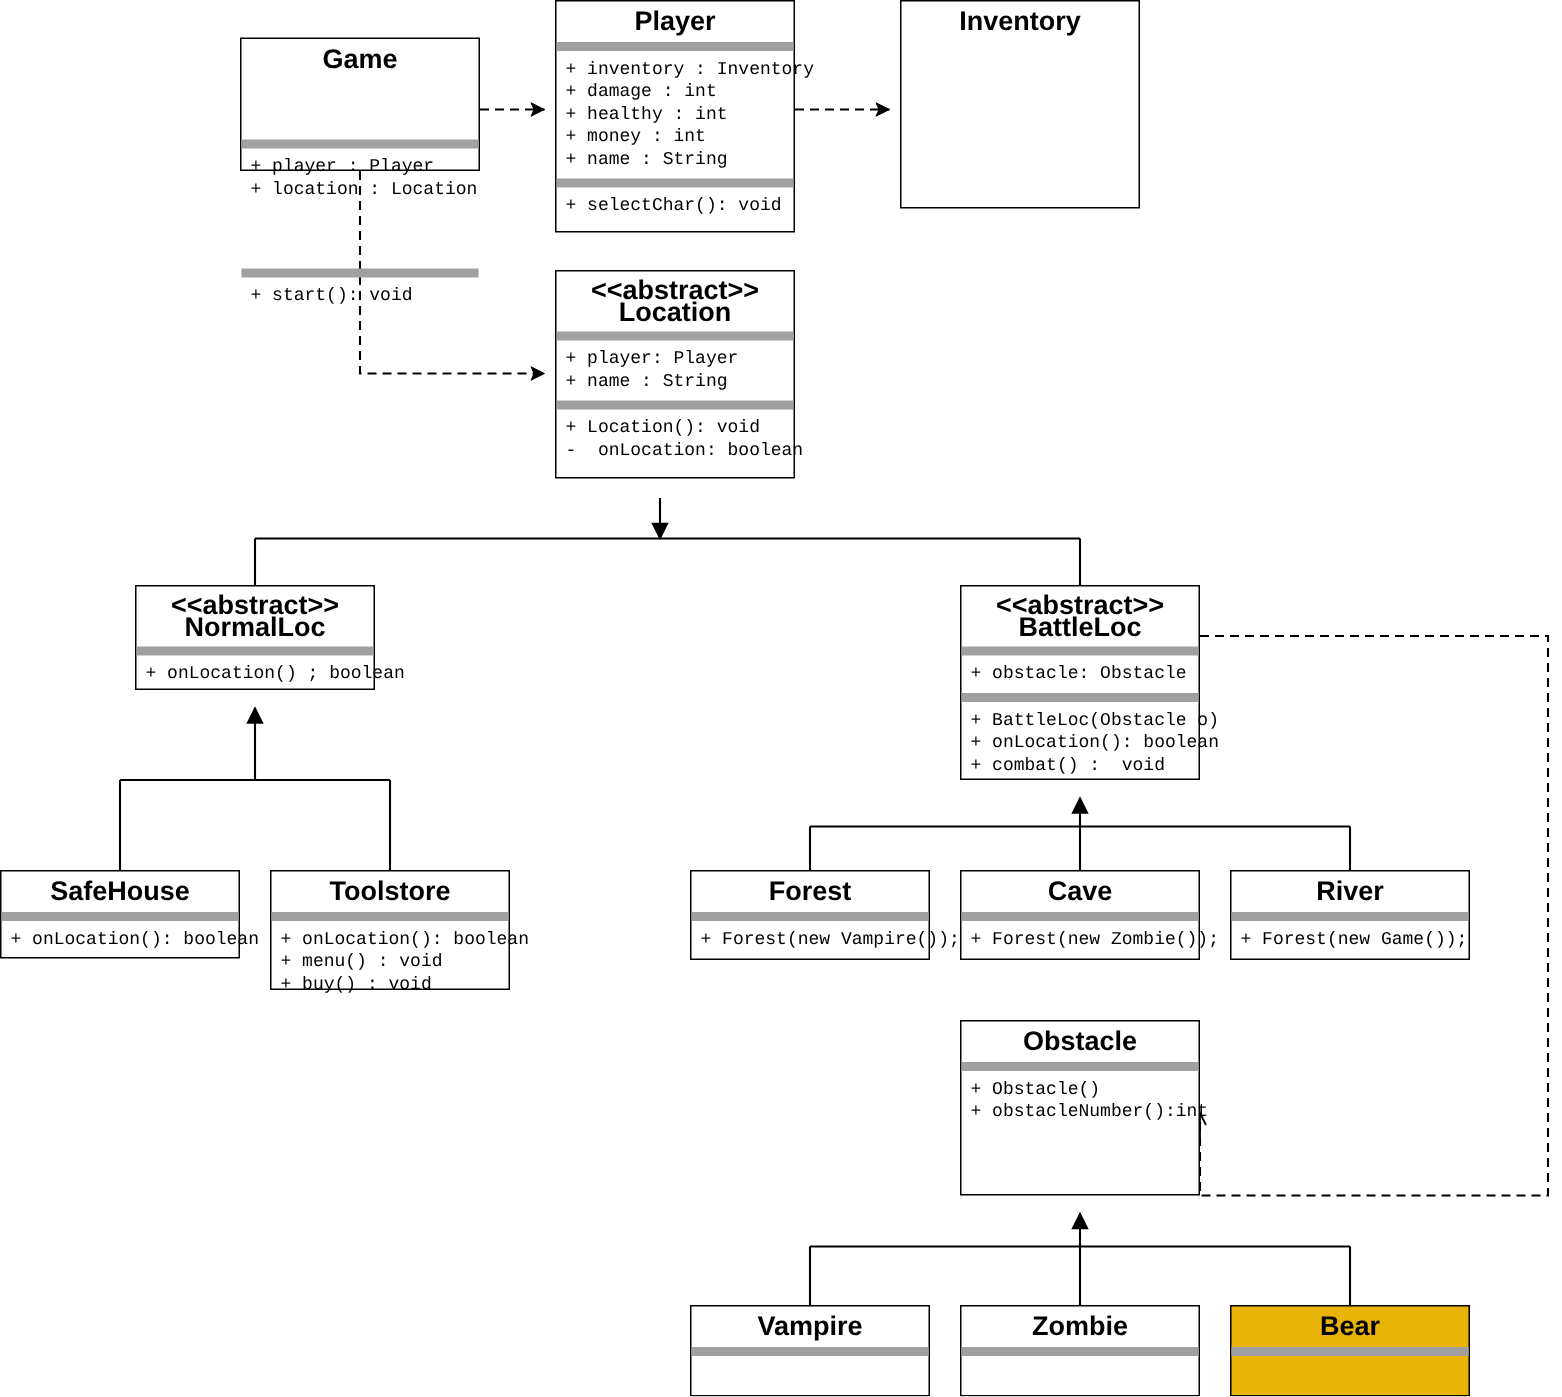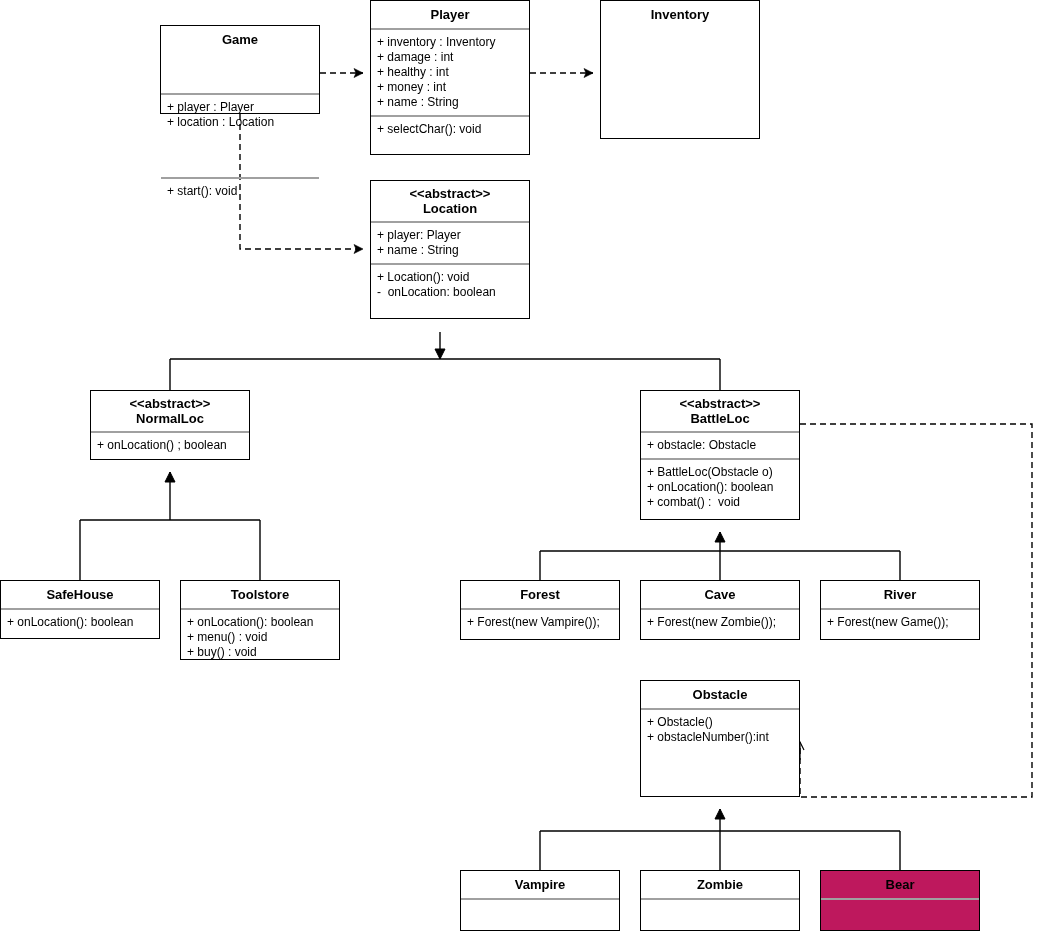--- a/index.html
+++ b/index.html
@@ -30,38 +30,39 @@
     position: absolute;
     box-sizing: border-box;
     border: 1px solid #000000;
     background: #ffffff;
     display: flex;
     flex-direction: column;
   }
   .cls-header {
     box-sizing: border-box;
     text-align: center;
-    font-size: 13px;
+    font-size: 18px;
     font-weight: bold;
     line-height: 15px;
     padding: 6px 4px 6px 4px;
     white-space: pre-line;
     color: #000000;
   }
   .cls-header.stereo {
     padding: 5px 4px 5px 4px;
   }
   .cls-section {
     box-sizing: border-box;
-    border-top: 2px solid #f9a8d4;
+    border-top: 6px solid #f9a8d4;
     padding: 5px 6px 5px 6px;
     font-size: 12px;
     line-height: 15px;
     flex: 0 0 auto;
     color: #000000;
+    font-family: Liberation Mono, monospace;
   }
   .cls-section.grow {
     flex: 1 1 auto;
   }
   .cls-section.empty {
     padding: 0;
   }
   .member {
     white-space: pre;
   }
@@ -226,17 +227,17 @@
       </div>
     </div>
     <div class="uml-class" style="left: 460px; top: 870px; width: 160px; height: 61px; border-color: rgb(0, 0, 0); background: rgb(255, 255, 255);">
       <div class="cls-header">Vampire</div>
       <div class="cls-section grow empty" style="border-top-color: rgb(160, 160, 160); min-height: 36px;"></div>
     </div>
     <div class="uml-class" style="left: 640px; top: 870px; width: 160px; height: 61px; border-color: rgb(0, 0, 0); background: rgb(255, 255, 255);">
       <div class="cls-header">Zombie</div>
       <div class="cls-section grow empty" style="border-top-color: rgb(160, 160, 160); min-height: 36px;"></div>
     </div>
-    <div class="uml-class" style="left: 820px; top: 870px; width: 160px; height: 61px; border-color: rgb(0, 0, 0); background: #be185d;">
+    <div class="uml-class" style="left: 820px; top: 870px; width: 160px; height: 61px; border-color: rgb(0, 0, 0); background: #eab308;">
       <div class="cls-header">Bear</div>
       <div class="cls-section grow empty" style="border-top-color: rgb(160, 160, 160); min-height: 36px;"></div>
     </div>
   </div>
 
 </body></html>

